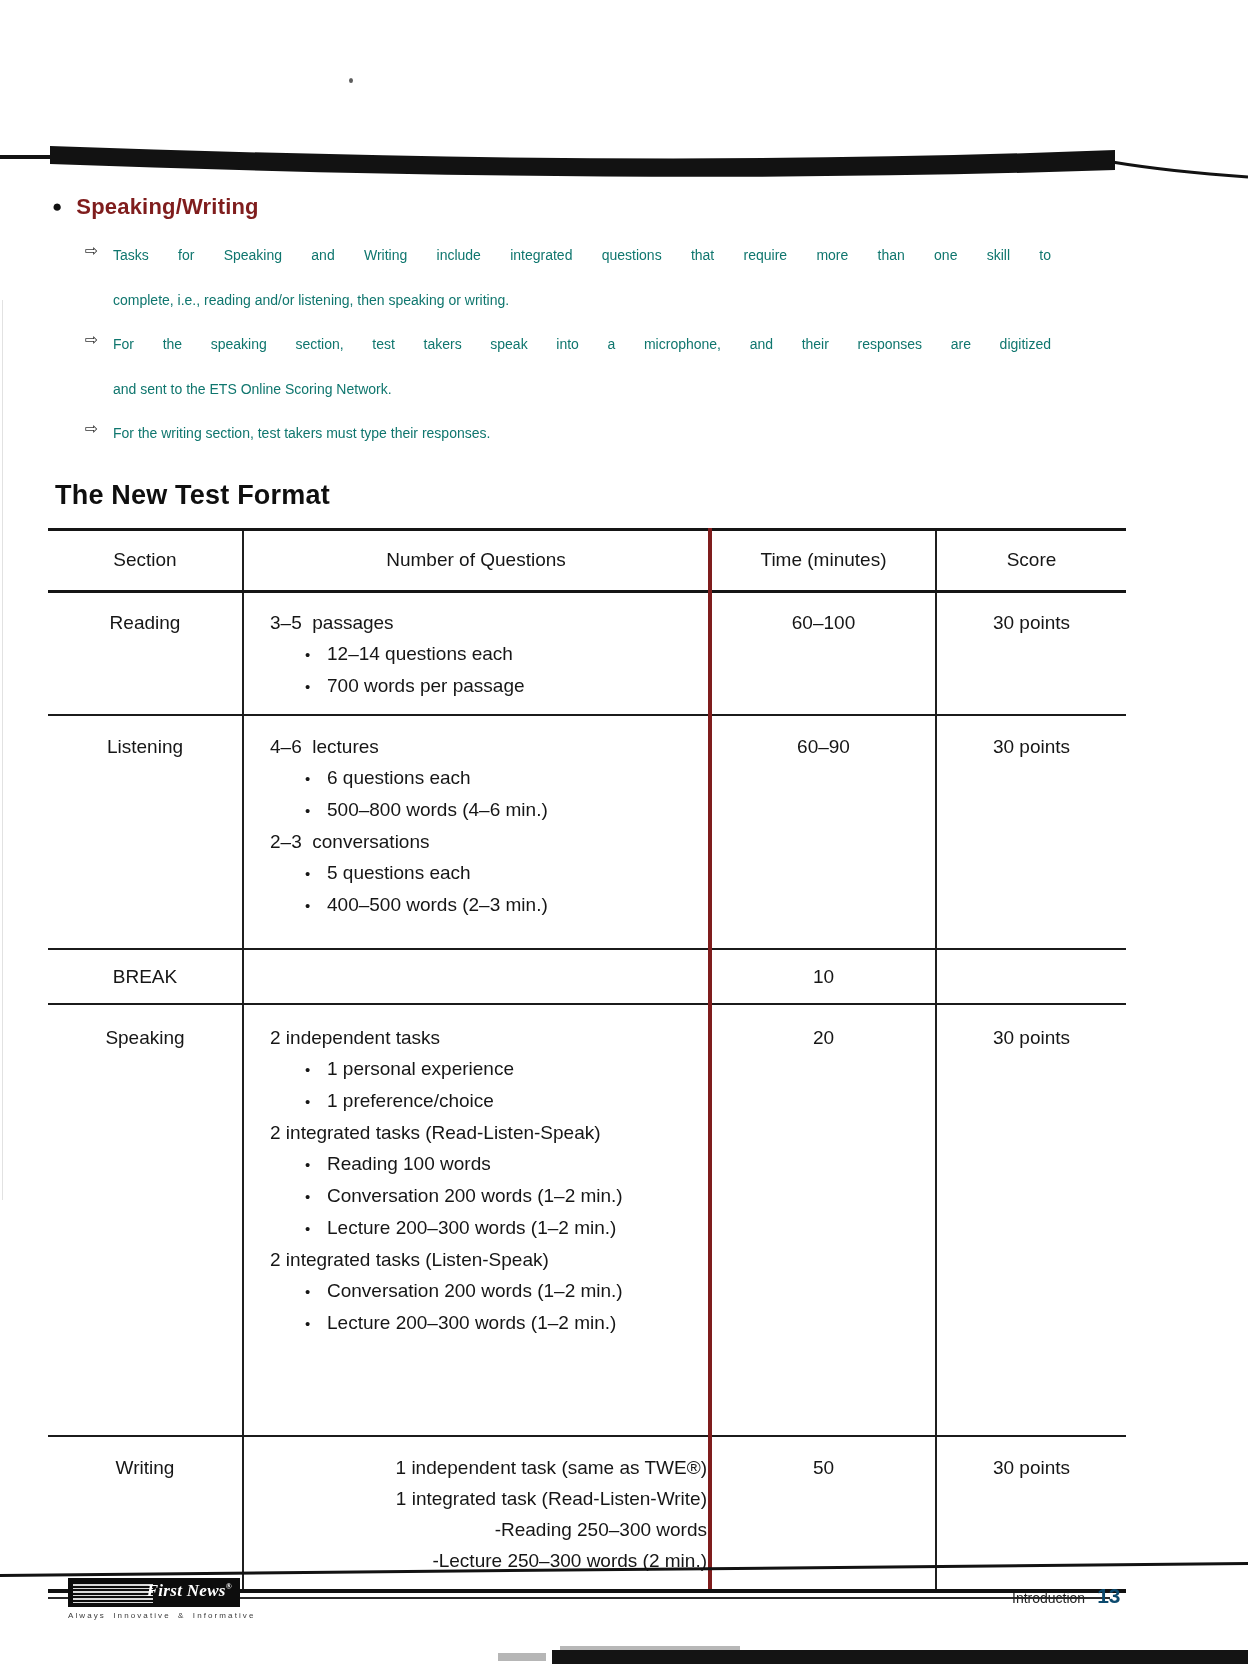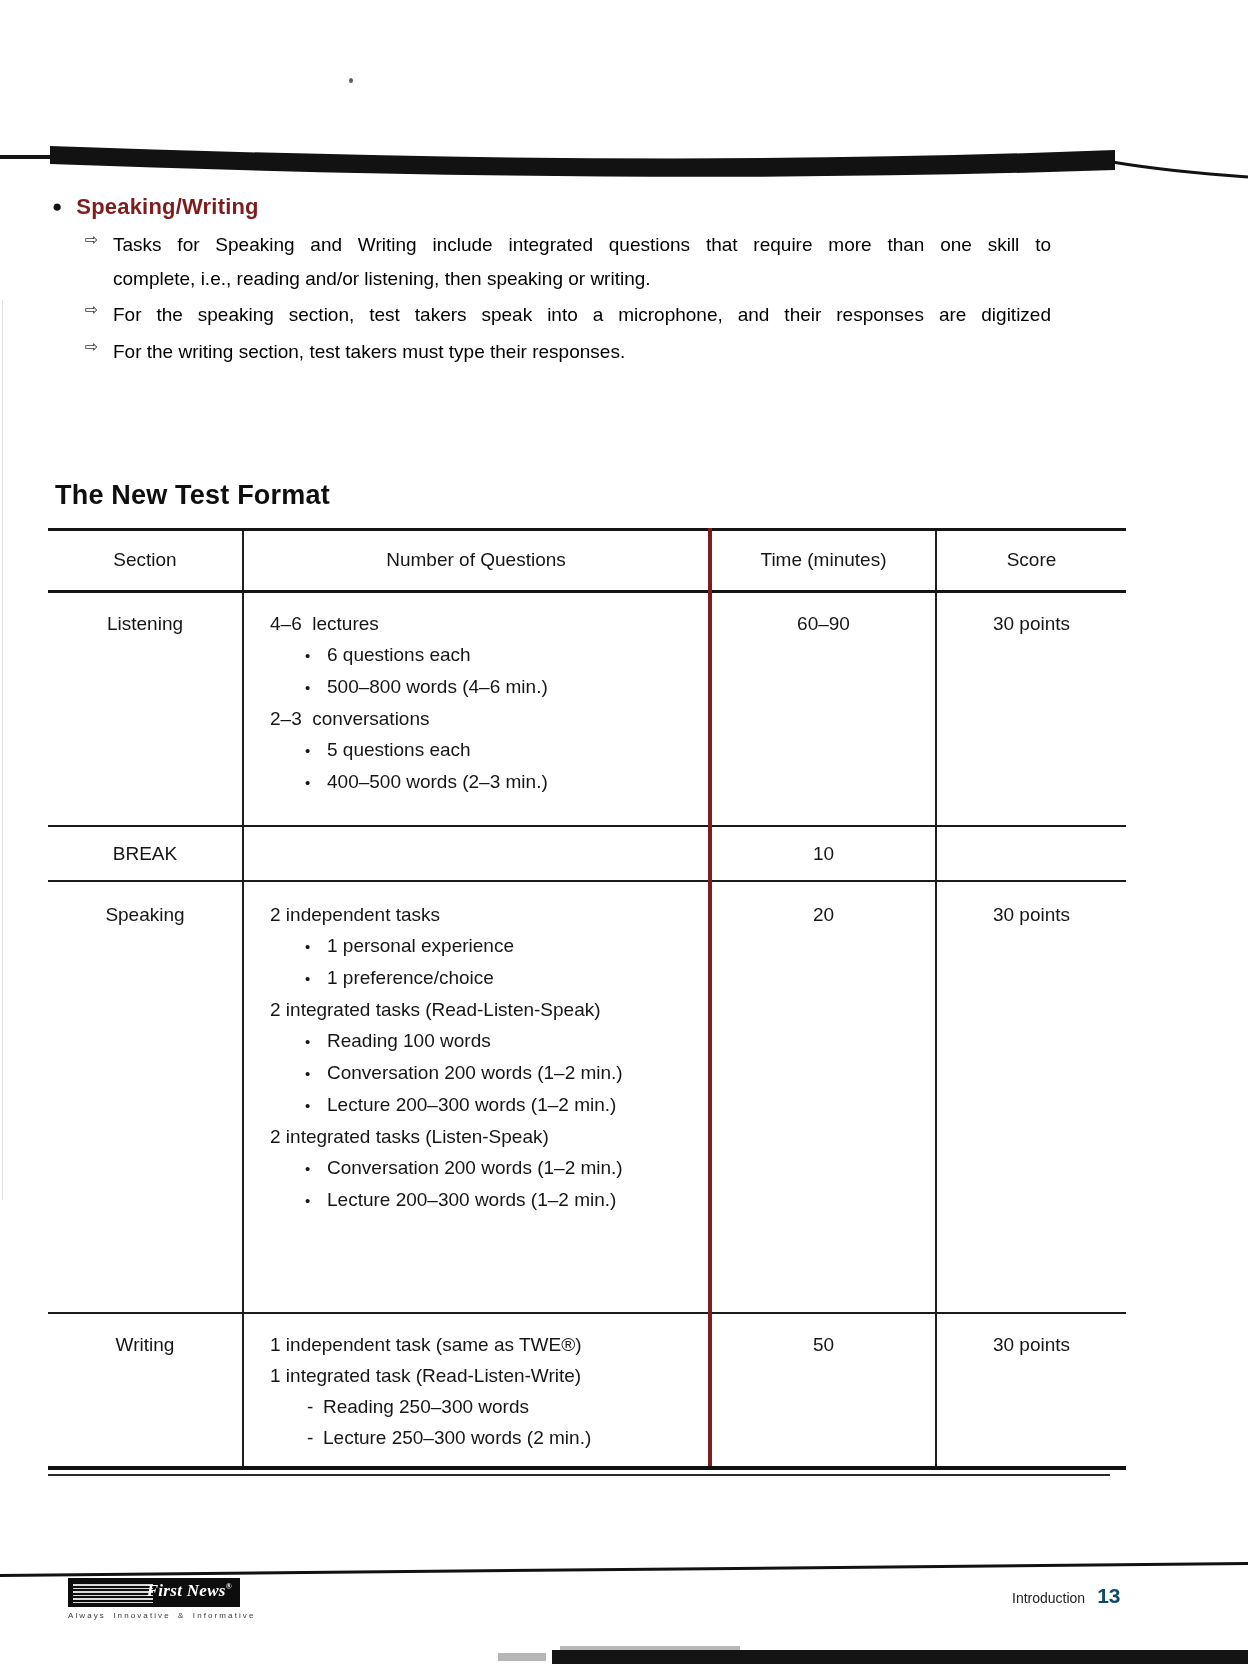--- a/index.html
+++ b/index.html
@@ -16,41 +16,41 @@
   .bottom-bar{position:absolute;left:552px;top:1650px;width:696px;height:14px;background:#141414;}
   .bottom-frag1{position:absolute;left:498px;top:1653px;width:48px;height:8px;background:#8f8f8f;opacity:.65;}
   .bottom-frag2{position:absolute;left:560px;top:1646px;width:180px;height:6px;background:#6f6f6f;opacity:.5;}
   
   .section-head{position:absolute;left:52px;top:194px;display:flex;align-items:center;}
   .section-head .dot{font-size:17px;margin-right:14px;color:#111;}
   .section-head .title{font-size:22px;font-weight:700;color:#7f1d1d;letter-spacing:.2px;}
   .intro-list{position:absolute;left:85px;top:228px;width:966px;}
   .intro-item{position:relative;padding-left:28px;margin-bottom:3px;}
   .intro-item .marker{position:absolute;left:0;top:2px;font-size:16px;color:#333;}
-  .intro-item .ln{font-size:19px;line-height:33.5px;color:#000000;}
+  .intro-item .ln{font-size:14px;line-height:33.5px;color:#0f766e;margin-top:11px;}
   .intro-item .ln.just{text-align:justify;text-align-last:justify;}
   
   .format-heading{position:absolute;left:55px;top:480px;font-size:27px;font-weight:700;color:#0f0f0f;letter-spacing:.2px;}
   
   .fmt-table-wrap{position:absolute;left:48px;top:528px;width:1062px;}
   table.fmt{border-collapse:collapse;table-layout:fixed;width:1062px;border-top:3px solid #151515;}
   table.fmt td,table.fmt th{vertical-align:top;font-weight:400;}
   table.fmt .c1{width:192px;border-right:2px solid #1f1f1f;text-align:center;}
   table.fmt .c2{width:462px;border-right:4px solid #7f1d1d;}
   table.fmt .c3{width:221px;border-right:2px solid #1f1f1f;text-align:center;}
   table.fmt .c4{width:187px;text-align:center;}
   tr.hdr{height:62px;}
   tr.hdr td{border-bottom:3px solid #151515;font-size:19px;color:#161616;padding-top:18px;}
   tr.hdr .c2{text-align:center;}
   tr.body td{border-bottom:2px solid #1b1b1b;font-size:19px;line-height:31px;color:#161616;}
   tr.r-reading{height:123px;}   tr.r-reading td{padding-top:14px;}
   tr.r-listening{height:234px;} tr.r-listening td{padding-top:15px;}
   tr.r-break{height:55px;}      tr.r-break td{padding-top:11px;}
   tr.r-speaking{height:432px;}  tr.r-speaking td{padding-top:17px;}
-  tr.r-writing{height:155px;}   tr.r-writing td{padding-top:15px;border-bottom:4px solid #111;}
+  tr.r-writing{height:155px;}   tr.r-writing td{padding-top:15px;border-bottom:4px solid #111;text-align:right;}
   .under-line{position:absolute;left:0;top:100%;margin-top:4px;width:1062px;height:2px;background:#2a2a2a;}
   .ln-t{white-space:nowrap;}
   .l0{padding-left:25px;}
   .l1{padding-left:60px;}
   .l1 .blt{display:inline-block;width:22px;font-size:15px;}
   .l2{padding-left:62px;}
   .l2 .blt{display:inline-block;width:16px;}
   
   .logo-box{position:absolute;left:68px;top:1578px;width:172px;height:29px;background:#0d0d0d;}
   .logo-stripes{position:absolute;left:5px;top:4px;width:80px;height:21px;
@@ -82,39 +82,50 @@
 
 <div class="intro-list">
   <div class="intro-item">
     <span class="marker">⇨</span>
     <div class="ln just">Tasks for Speaking and Writing include integrated questions that require more than one skill to</div>
     <div class="ln">complete, i.e., reading and/or listening, then speaking or writing.</div>
   </div>
   <div class="intro-item">
     <span class="marker">⇨</span>
     <div class="ln just">For the speaking section, test takers speak into a microphone, and their responses are digitized</div>
+    <div class="ln">and sent to the ETS Online Scoring Network.</div>
   </div>
   <div class="intro-item">
     <span class="marker">⇨</span>
     <div class="ln">For the writing section, test takers must type their responses.</div>
   </div>
 </div>
 
 <div class="format-heading">The New Test Format</div>
 
 <div class="fmt-table-wrap">
   <table class="fmt">
     <tbody>
         <tr class="hdr">
       <td class="c1">Section</td>
       <td class="c2">Number of Questions</td>
       <td class="c3">Time (minutes)</td>
       <td class="c4">Score</td>
     </tr>
 
+    <tr class="body r-reading">
+      <td class="c1">Reading</td>
+      <td class="c2">
+        <div class="l0"><span class="ln-t">3–5&nbsp; passages</span></div>
+        <div class="l1"><span class="blt">•</span><span class="ln-t">12–14 questions each</span></div>
+        <div class="l1"><span class="blt">•</span><span class="ln-t">700 words per passage</span></div>
+      </td>
+      <td class="c3">60–100</td>
+      <td class="c4">30 points</td>
+    </tr>
 
     <tr class="body r-listening">
       <td class="c1">Listening</td>
       <td class="c2">
         <div class="l0"><span class="ln-t">4–6&nbsp; lectures</span></div>
         <div class="l1"><span class="blt">•</span><span class="ln-t">6 questions each</span></div>
         <div class="l1"><span class="blt">•</span><span class="ln-t">500–800 words (4–6 min.)</span></div>
         <div class="l0"><span class="ln-t">2–3&nbsp; conversations</span></div>
         <div class="l1"><span class="blt">•</span><span class="ln-t">5 questions each</span></div>
         <div class="l1"><span class="blt">•</span><span class="ln-t">400–500 words (2–3 min.)</span></div>

